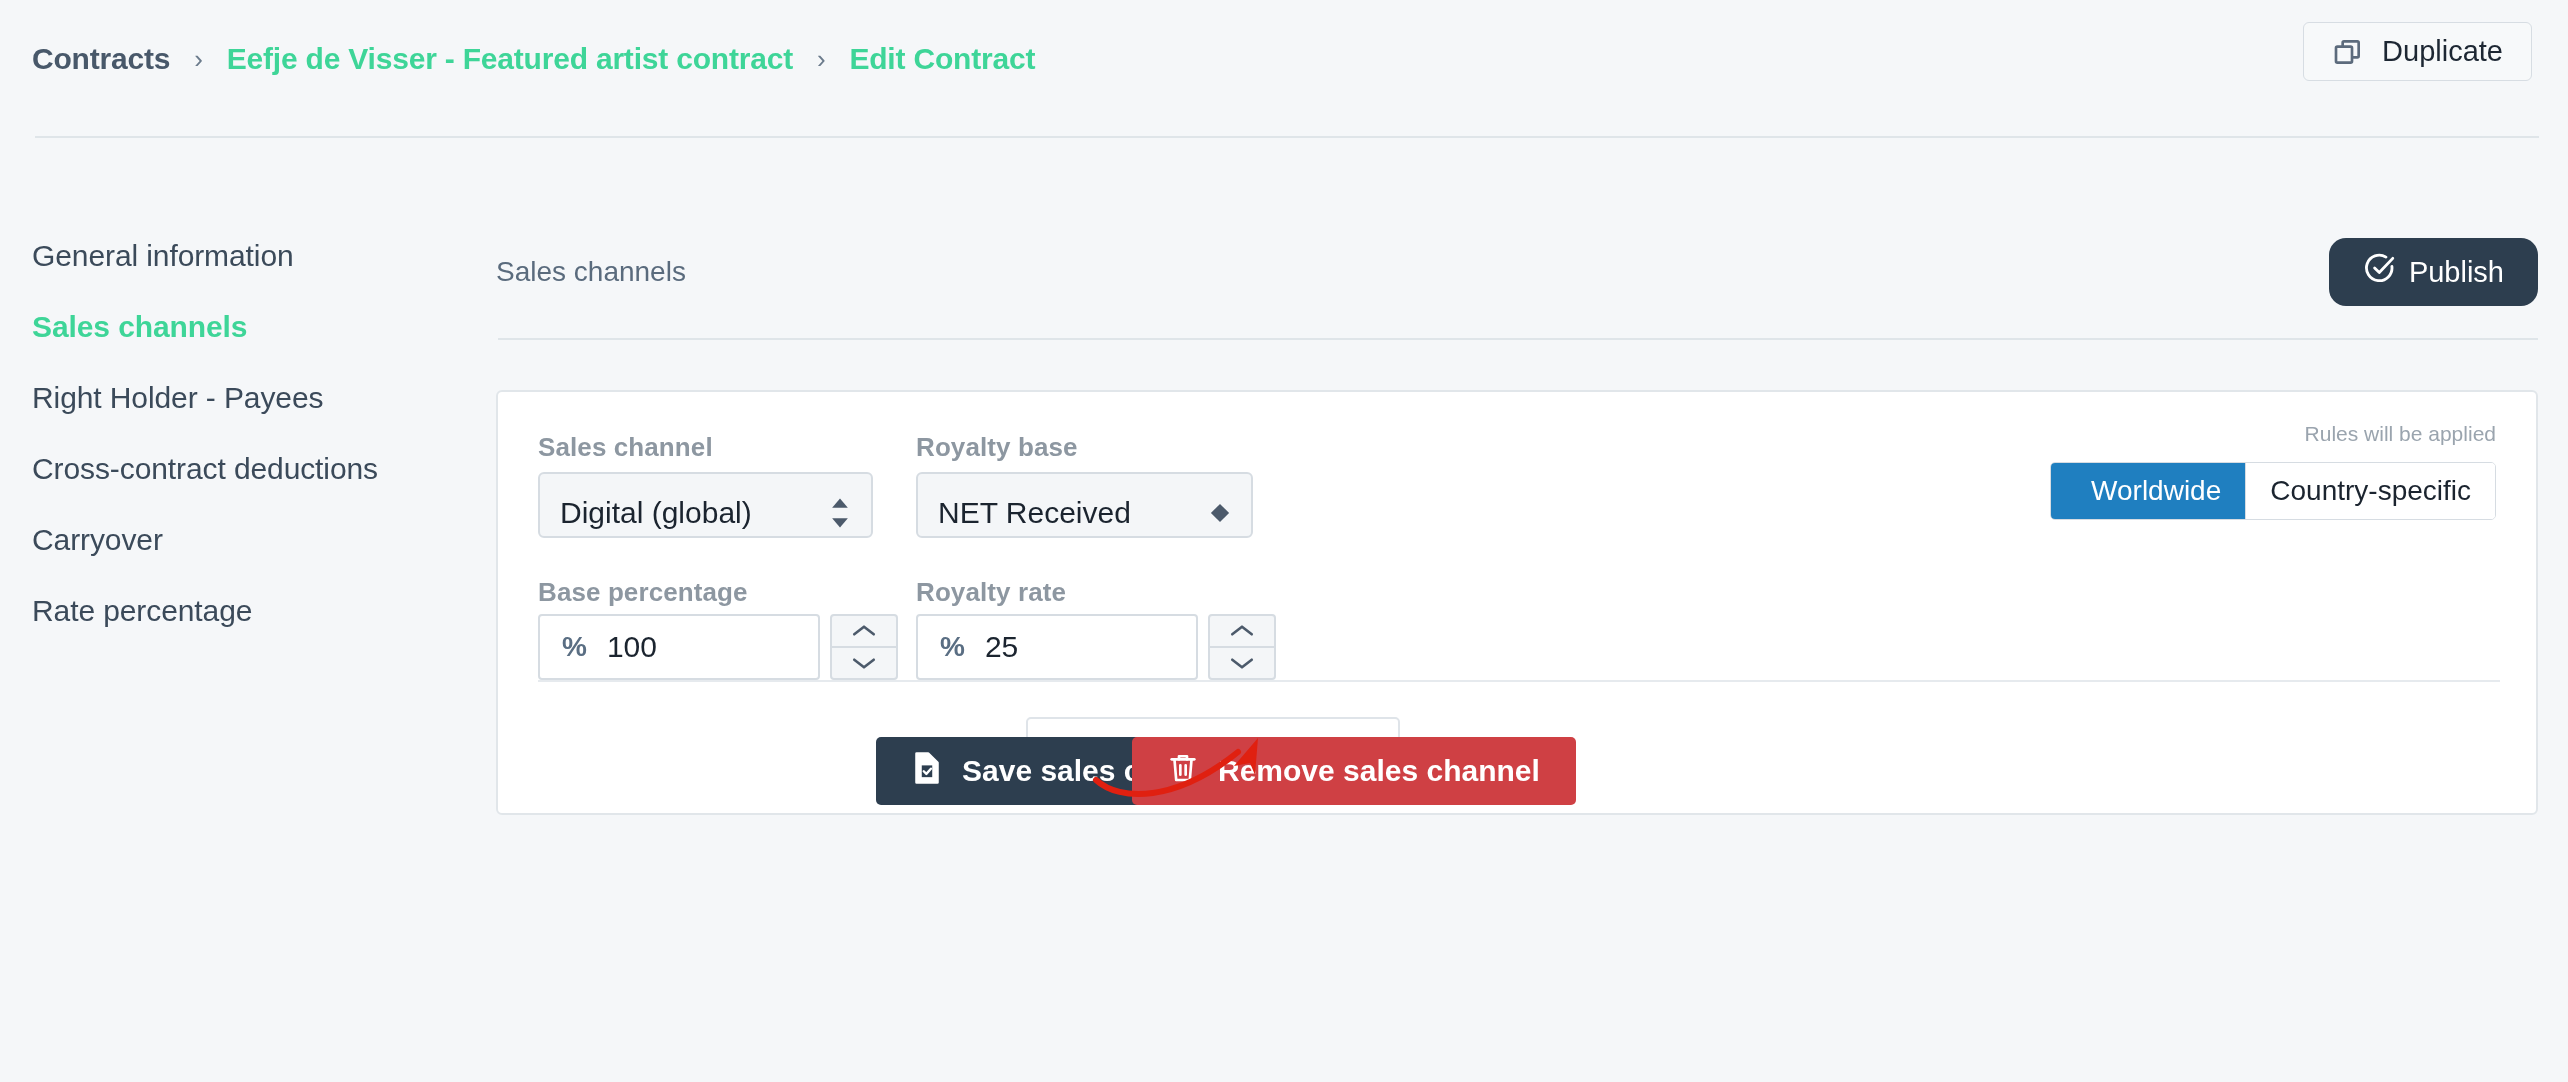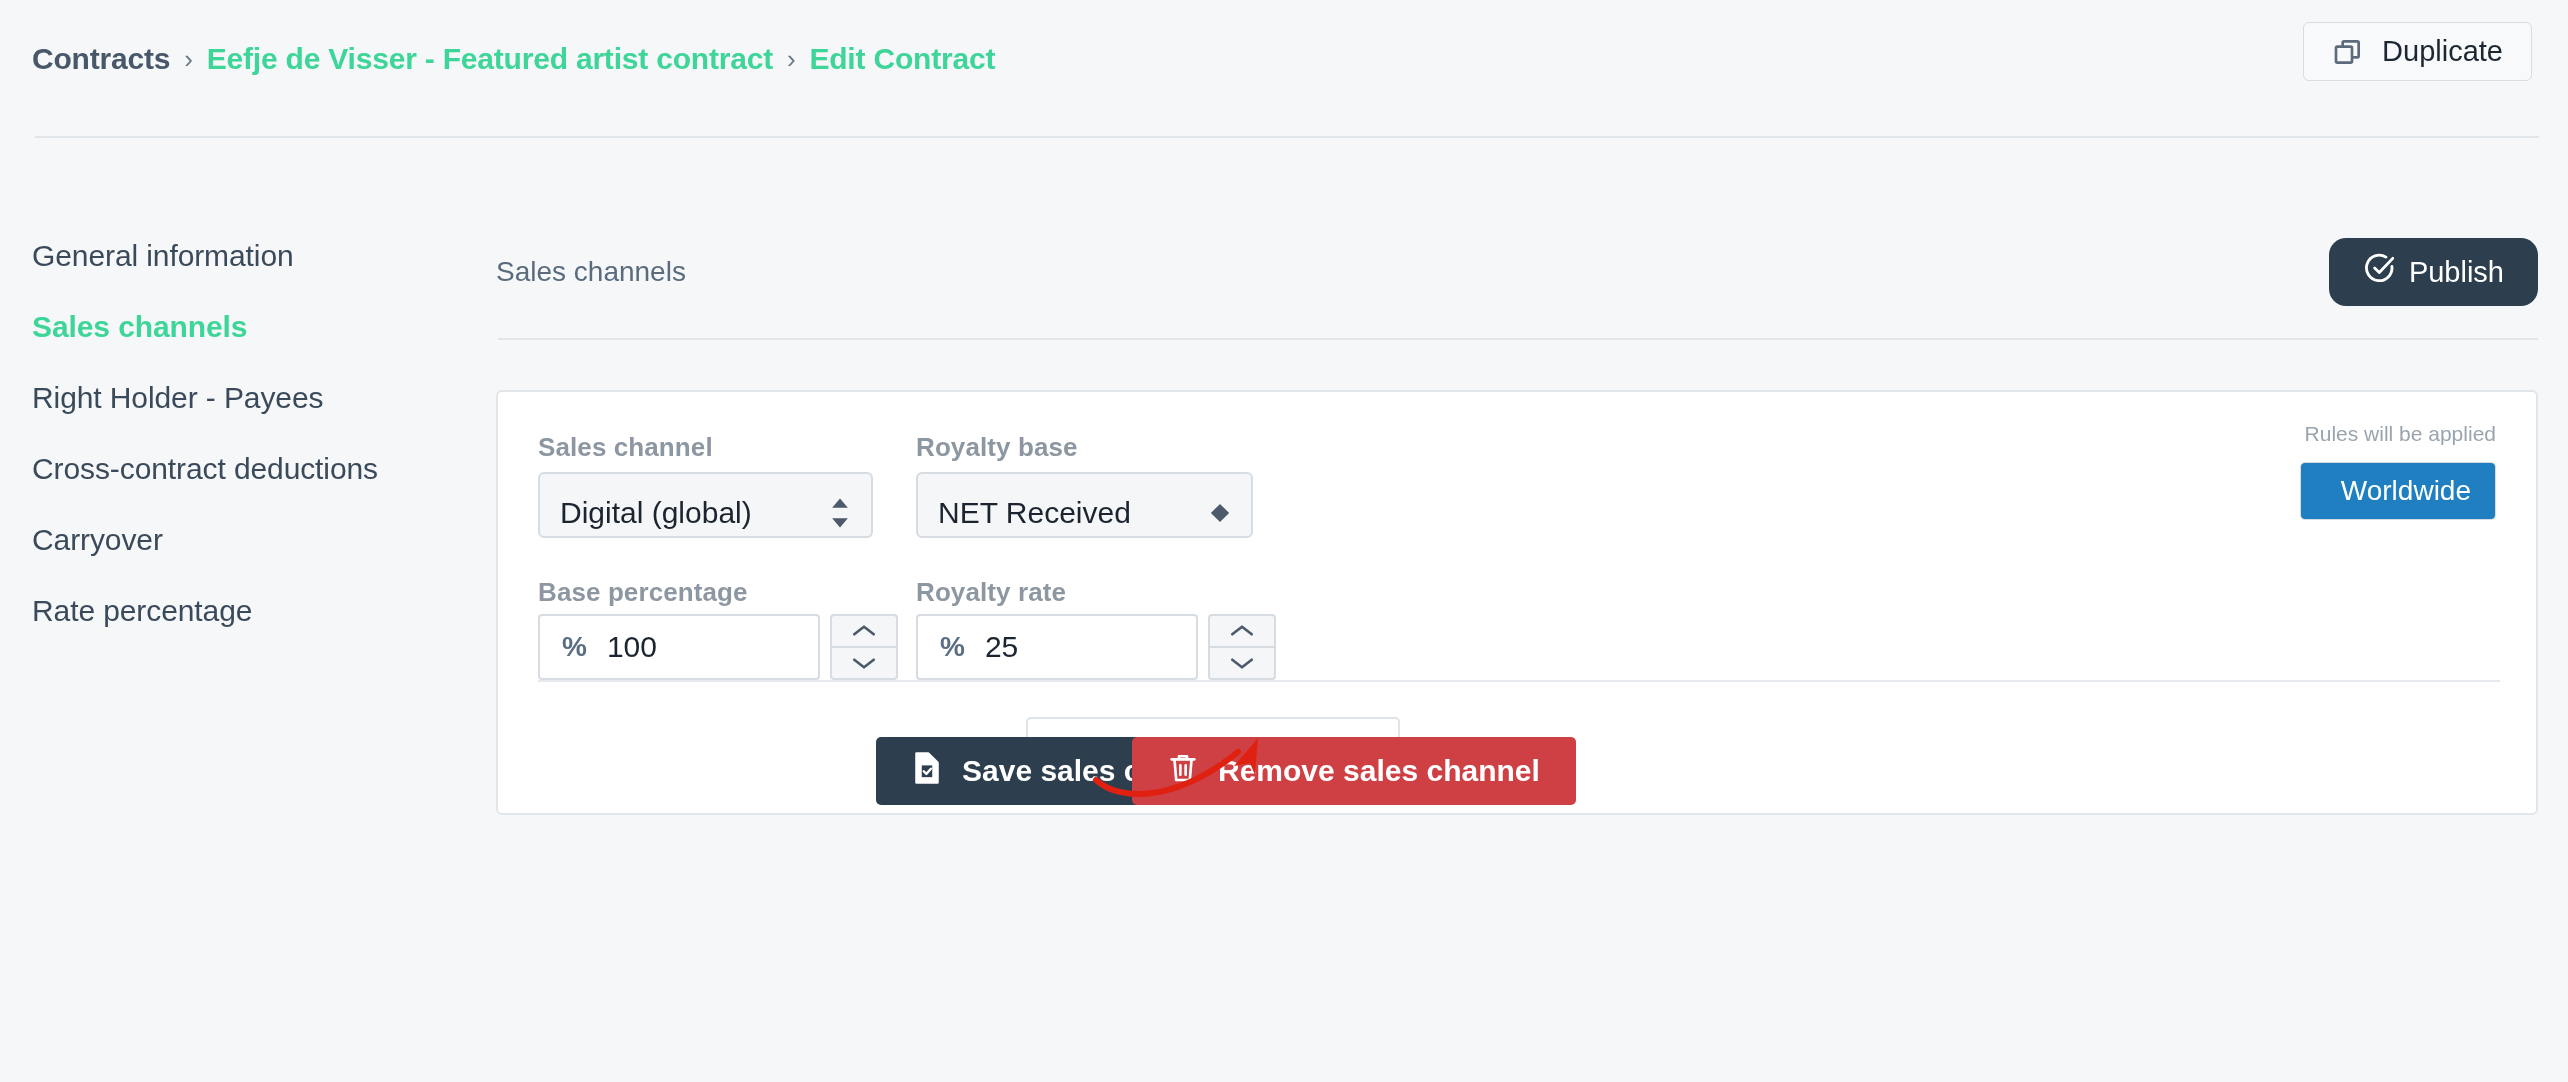--- a/index.html
+++ b/index.html
@@ -11,21 +11,21 @@
     -webkit-font-smoothing: antialiased;
   }
   .page { position: relative; width: 2568px; height: 1082px; overflow: hidden; background: #f5f7f9; }
 
   
   .header {
     position: absolute; left: 0; top: 0; width: 2568px; height: 137px;
   }
   .breadcrumb {
     position: absolute; left: 32px; top: 42px;
-    display: flex; align-items: center; gap: 14px;
+    display: flex; align-items: center; gap: 24px;
     font-size: 30px; font-weight: bold; letter-spacing: -0.2px;
   }
   .crumb-root { color: #48586a; }
   .crumb-link { color: #3ed598; }
   .crumb-sep { color: #6b7b8c; font-size: 26px; font-weight: normal; }
 
   .btn-duplicate {
     position: absolute; right: 36px; top: 22px;
     height: 59px; min-width: 200px;
     display: flex; align-items: center; justify-content: center; gap: 18px;
@@ -218,20 +218,21 @@
           <svg width="24" height="26" viewBox="0 0 18 20" fill="#4c5a6b">
             <path d="M9 3 16 10 2 10z"></path>
             <path d="M9 17 2 10 16 10z"></path>
           </svg>
         </span>
       </div>
 
       <div class="rules-note" style="right:40px; top:30px;">Rules will be applied</div>
       <div class="seg" style="right:40px; top:70px;">
         <div class="seg-btn sel">Worldwide</div>
+        <div class="seg-btn">Country-specific</div>
       </div>
 
       <div class="field-label" style="left:40px; top:185px;">Base percentage</div>
       <div class="num-wrap" style="left:40px; top:222px;">
         <div class="num-field" style="width:282px;">
           <span class="num-pct">%</span>
           <span class="num-val">100</span>
         </div>
         <div class="stepper">
           <div class="step-btn">

